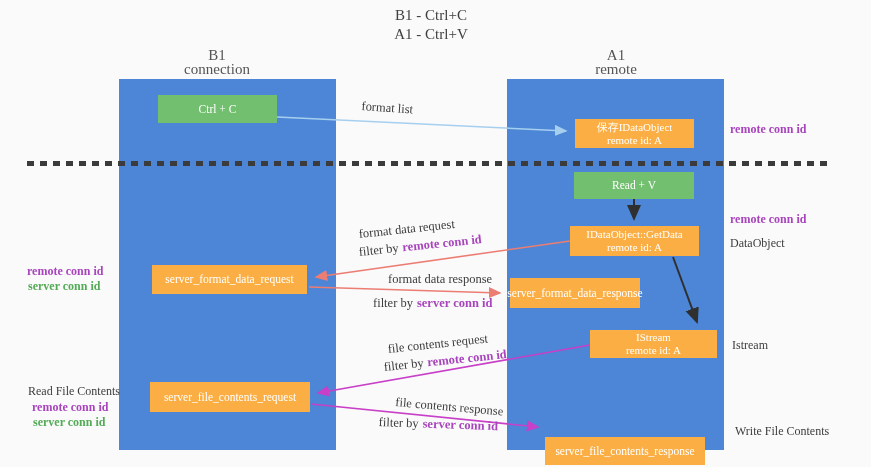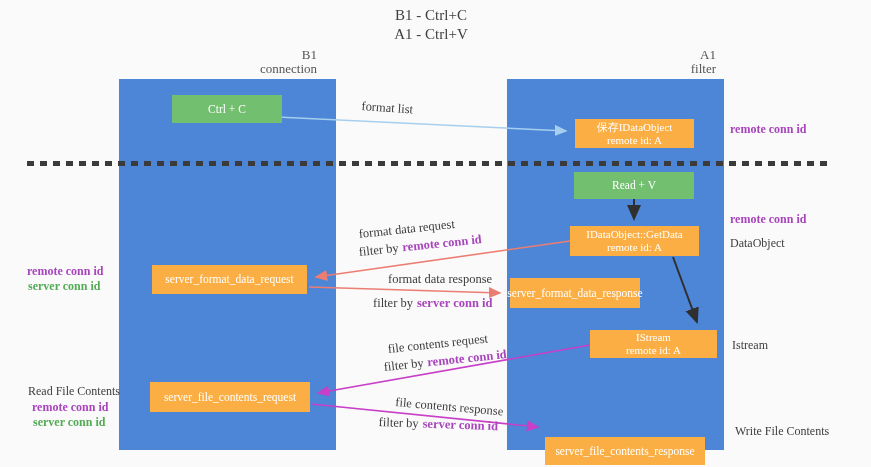--- a/index.html
+++ b/index.html
@@ -4,21 +4,21 @@
 <style>
   :root{
     --column-blue:#4d86d6; --node-green:#71bf6f; --node-orange:#fbae43;
     --text-purple:#a844bc; --text-green:#53ab56; --separator:#3b3b3b; --bg:#fafafa;
   }
   html,body{margin:0;padding:0;background:var(--bg);}
   .canvas{position:relative;width:871px;height:467px;background:var(--bg);overflow:hidden;
           font-family:Liberation Serif, serif;color:#3c3c3c;}
   .abs{position:absolute;}
   .title{left:0;top:6;width:862px;text-align:center;font-size:15px;line-height:19px;color:#3f3f3f;top:6px;}
-  .colheader{top:48px;width:200px;text-align:right;font-size:13px;line-height:14px;color:#555;}
+  .colheader{top:48px;width:200px;text-align:center;font-size:15px;line-height:14px;color:#555;}
   .lifeline{top:79px;width:217px;height:371px;background:var(--column-blue);}
   .dashes{left:27px;top:161px;width:806px;height:5px;
           background:repeating-linear-gradient(90deg,var(--separator) 0 7px,transparent 7px 13px);}
   .node{display:flex;flex-direction:column;align-items:center;justify-content:center;
         color:#fff;font-size:11.5px;line-height:13px;text-align:center;}
   .node.green{background:var(--node-green);}
   .node.orange{background:var(--node-orange);}
   .slabel{font-size:12px;white-space:nowrap;}
   .purple{color:var(--text-purple);font-weight:bold;}
   .greentx{color:var(--text-green);font-weight:bold;}
@@ -35,21 +35,21 @@
     <div>B1 - Ctrl+C</div>
     <div>A1 - Ctrl+V</div>
   </div>
 
   <div class="abs colheader" style="left:117px;">
     <div>B1</div>
     <div>connection</div>
   </div>
   <div class="abs colheader" style="left:516px;">
     <div>A1</div>
-    <div>filter</div>
+    <div>remote</div>
   </div>
 
   <div class="abs lifeline" style="left:119px;"></div>
   <div class="abs lifeline" style="left:507px;"></div>
 
   <div class="abs dashes"></div>
 
   <svg class="arrows" width="871" height="467">
     <defs>
       <marker id="m-blue" markerWidth="9" markerHeight="8" refX="7" refY="3.5" orient="auto">
@@ -67,21 +67,21 @@
     </defs>
     <line x1="277" y1="117" x2="566" y2="131" stroke="#a6cfef" stroke-width="1.6" marker-end="url(#m-blue)"></line>
     <line x1="634" y1="199" x2="634" y2="219" stroke="#2f2f2f" stroke-width="2" marker-end="url(#m-black)"></line>
     <line x1="673" y1="257" x2="697" y2="322" stroke="#2f2f2f" stroke-width="2" marker-end="url(#m-black)"></line>
     <line x1="570" y1="241" x2="316" y2="277" stroke="#ec7d73" stroke-width="1.6" marker-end="url(#m-salmon)"></line>
     <line x1="309" y1="287" x2="500" y2="293" stroke="#ec7d73" stroke-width="1.6" marker-end="url(#m-salmon)"></line>
     <line x1="590" y1="345" x2="318" y2="393" stroke="#c83fc8" stroke-width="1.6" marker-end="url(#m-magenta)"></line>
     <line x1="311" y1="404" x2="538" y2="427" stroke="#c83fc8" stroke-width="1.6" marker-end="url(#m-magenta)"></line>
   </svg>
 
-  <div class="abs node green" style="left:172px;top:95px;width:110px;height:28px;">
+  <div class="abs node green" style="left:158px;top:95px;width:119px;height:28px;">
     <span>Ctrl + C</span>
   </div>
   <div class="abs node orange" style="left:575px;top:119px;width:119px;height:29px;font-size:11px;">
     <span>保存IDataObject</span>
     <span>remote id: A</span>
   </div>
   <div class="abs node green" style="left:574px;top:172px;width:120px;height:27px;">
     <span>Read + V</span>
   </div>
   <div class="abs node orange" style="left:570px;top:226px;width:129px;height:30px;font-size:11px;">

